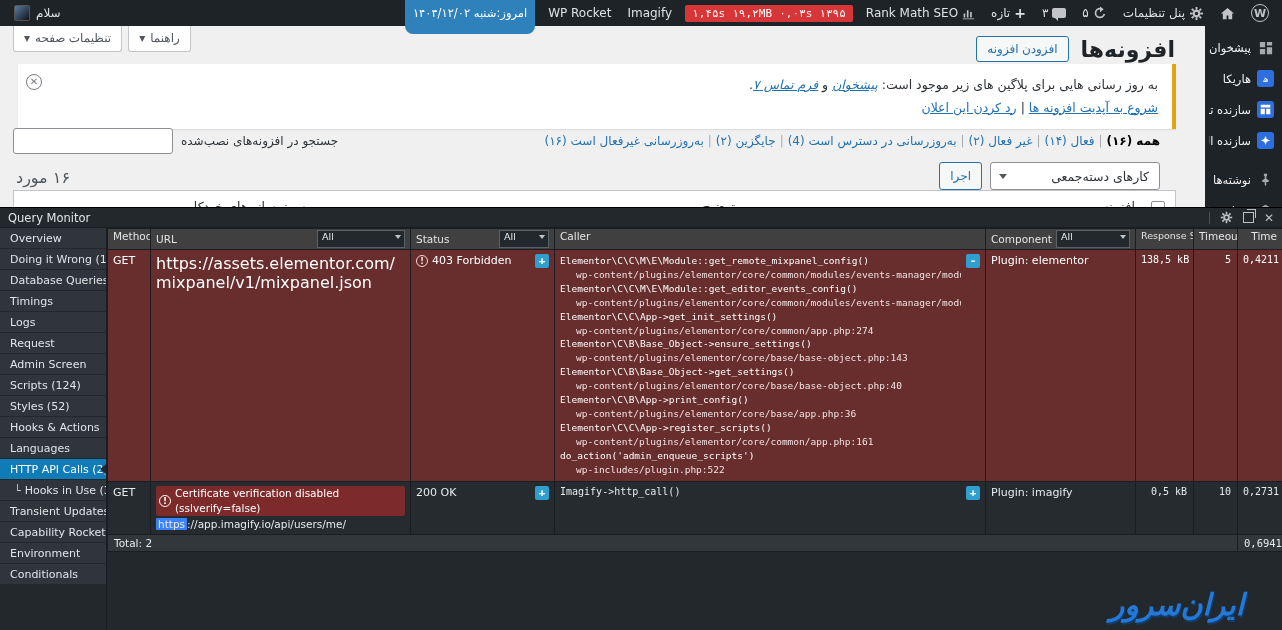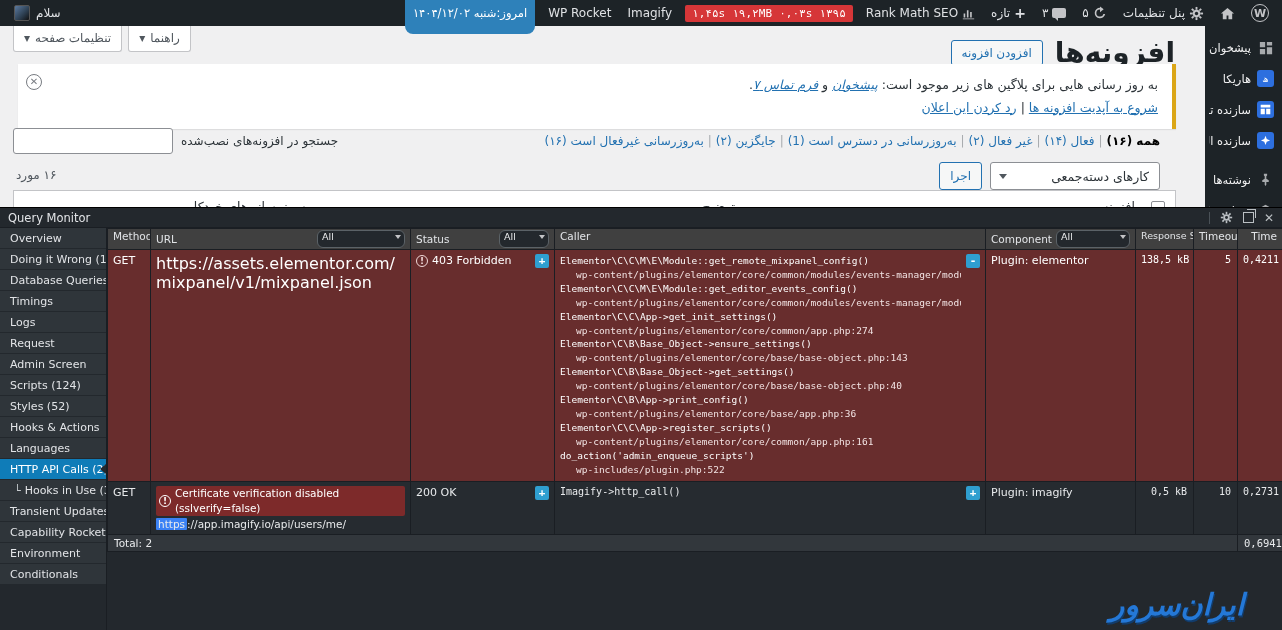--- a/index.html
+++ b/index.html
@@ -23,38 +23,38 @@
   .sb-item .sb-ico { width:17px; height:17px; flex:0 0 17px; display:flex; align-items:center; justify-content:center; color:#a7aaad; }
   .sb-ico.blue { background:#2d6fdf; border-radius:3px; color:#fff; font-size:9px; }
   .sb-sep { height:8px; }
   .sb-label { overflow:hidden; text-overflow:clip; }
 
   
   #content { position:absolute; top:26px; right:77px; left:0; bottom:0; background:#f0f0f1; direction:rtl; z-index:5; color:#2c3338; }
   .screen-btns { position:absolute; top:0; left:13px; display:flex; flex-direction:row-reverse; gap:6px; }
   .screen-btn { background:#fff; border:1px solid #c3c4c7; border-top:none; border-radius:0 0 3px 3px; padding:5px 10px 6px; font-size:12px; color:#50575e; cursor:pointer; display:flex; gap:5px; align-items:center; }
   .title-row { position:absolute; top:10px; right:30px; display:flex; align-items:center; gap:12px; }
-  .page-title { font-size:28px; font-weight:600; color:#1d2327; }
+  .page-title { font-size:22px; font-weight:600; color:#1d2327; }
   .btn-outline-blue { background:#f6f7f7; border:1px solid #2271b1; color:#2271b1; border-radius:3px; padding:5px 10px; font-size:12px; cursor:pointer; white-space:nowrap; }
   .notice { position:absolute; top:38px; right:29px; left:18px; background:#fff; border-right:4px solid #dba617; box-shadow:0 1px 1px rgba(0,0,0,.08); padding:10px 14px 10px 34px; font-size:12.5px; line-height:1.8; }
   .notice a { color:#2271b1; }
   .notice .lnk-italic { font-style:italic; text-decoration:underline; }
   .notice .lnk { text-decoration:underline; }
   .notice-dismiss { position:absolute; left:8px; top:10px; width:16px; height:16px; border:1.5px solid #787c82; border-radius:50%; color:#787c82; font-size:10px; line-height:13px; text-align:center; cursor:pointer; background:#fff; }
   .filters { position:absolute; top:108px; right:45px; font-size:12px; color:#646970; white-space:nowrap; }
   .filters a { color:#2271b1; text-decoration:none; }
   .filters .current { color:#000; font-weight:bold; }
   .filters .sep { color:#a7aaad; padding:0 4px; }
   .search-row { position:absolute; top:102px; left:13px; display:flex; align-items:center; gap:8px; direction:rtl; }
   .search-row label { font-size:12px; color:#2c3338; }
   .search-row input { width:160px; height:26px; border:1px solid #8c8f94; border-radius:3px; background:#fff; direction:rtl; padding:0 6px; }
   .bulk-row { position:absolute; top:136px; right:45px; display:flex; align-items:center; gap:8px; direction:rtl; }
   .fake-select { position:relative; width:170px; height:28px; background:#fff; border:1px solid #8c8f94; border-radius:3px; font-size:12.5px; color:#2c3338; display:flex; align-items:center; padding:0 10px; cursor:pointer; }
   .fake-select .chev { position:absolute; left:8px; top:11px; width:0; height:0; border-left:4px solid transparent; border-right:4px solid transparent; border-top:5px solid #50575e; }
-  .items-count { position:absolute; top:142px; left:16px; font-size:12px; color:#50575e; }
+  .items-count { position:absolute; top:142px; left:16px; font-size:16px; color:#50575e; }
   .ptable { position:absolute; top:164px; right:29px; left:13px; height:60px; background:#fff; border:1px solid #c3c4c7; }
   .ptable-head { display:flex; align-items:flex-start; direction:rtl; padding:8px 10px; gap:0; font-size:12.5px; color:#2c3338; }
   .ptable-cb { width:14px; height:14px; border:1px solid #8c8f94; border-radius:2px; background:#fff; margin-left:16px; margin-top:2px; }
   .pth { cursor:pointer; }
   .pth.c1 { width:400px; }
   .pth.c2 { width:425px; }
   .pth.c3 { flex:1; }
 
   
   #qm { position:absolute; left:0; right:0; top:207px; height:487px; background:#23282d; z-index:30; direction:ltr; color:#e2e4e7; border-top:1px solid #000; font-size:11px; }
@@ -69,21 +69,21 @@
   .qm-tab.active { background:#0f7cb8; color:#fff; }
   .qm-tab.active::after { content:""; position:absolute; right:0; top:5px; width:0; height:0; border-top:5px solid transparent; border-bottom:5px solid transparent; border-right:6px solid #23282d; }
   .qm-tab.sub { padding-left:14px; }
   .qm-tab .submark { margin-right:4px; color:#c7ccd0; }
   .qm-content { flex:1; overflow:hidden; position:relative; }
   table.qm-tbl { border-collapse:collapse; table-layout:fixed; width:1175px; }
   .qm-tbl col.c-method{width:43px}.qm-tbl col.c-url{width:260px}.qm-tbl col.c-status{width:144px}.qm-tbl col.c-caller{width:431px}.qm-tbl col.c-comp{width:150px}.qm-tbl col.c-size{width:58px}.qm-tbl col.c-timeout{width:44px}.qm-tbl col.c-time{width:45px}
   .qm-tbl th, .qm-tbl td { border:1px solid #1a1e23; vertical-align:top; text-align:left; font-weight:normal; }
   .qm-tbl thead th { background:#404040; height:16px; padding:1px 5px; font-size:10.5px; color:#e2e4e7; white-space:nowrap; overflow:hidden; }
   .th-flex { display:flex; align-items:center; justify-content:space-between; gap:4px; }
-  .mini-select { position:relative; background:#23282d; border:1px solid #5b6267; border-radius:6px; height:13px; line-height:11px; font-size:9.5px; color:#e8eaec; padding:0 14px 16px 4px; cursor:pointer; flex:0 0 auto; }
+  .mini-select { position:relative; background:#23282d; border:1px solid #5b6267; border-radius:0; height:13px; line-height:11px; font-size:9.5px; color:#e8eaec; padding:0 14px 16px 4px; cursor:pointer; flex:0 0 auto; }
   .mini-select.w88{width:88px}.mini-select.w50{width:50px}.mini-select.w74{width:74px}
   .mini-select .chev { position:absolute; right:3px; top:4px; width:0; height:0; border-left:3px solid transparent; border-right:3px solid transparent; border-top:4px solid #c3c4c7; }
   tr.row-error td { background:#682d2d; color:#fff; }
   tr.row-plain td { background:#262b30; color:#e8eaec; }
   .qm-tbl td { padding:4px 5px; font-size:11px; }
   td.num { text-align:right; font-family:"DejaVu Sans Mono", monospace; font-size:10px; padding-right:6px; white-space:nowrap; }
   .cell-flex { display:flex; align-items:flex-start; gap:5px; }
   .cell-flex .grow { flex:1; }
   .toggle-btn { flex:0 0 auto; width:14px; height:14px; background:#2f9fd0; color:#fff; border-radius:2px; font-size:11px; line-height:13px; text-align:center; font-weight:bold; cursor:pointer; font-family:"DejaVu Sans Mono", monospace; }
   .warn-ico { display:inline-block; width:12px; height:12px; border:1.2px solid #f0d8d8; border-radius:50%; font-size:9px; line-height:11px; text-align:center; font-weight:bold; color:#f0d8d8; margin-right:4px; flex:0 0 12px; }
@@ -255,21 +255,21 @@
     <div>
       <a class="lnk" href="#">شروع به آپدیت افزونه ها</a>
       <span>|</span>
       <a class="lnk" href="#">رد کردن این اعلان</a>
     </div>
     <div class="notice-dismiss">
       <span>✕</span>
     </div>
   </div>
 
-  <div class="filters"><a href="#" class="current">همه (۱۶)</a><span class="sep">|</span><a href="#">فعال (۱۴)</a><span class="sep">|</span><a href="#">غیر فعال (۲)</a><span class="sep">|</span><a href="#">به‌روزرسانی در دسترس است (1)</a><span class="sep">|</span><a href="#">جایگزین (۲)</a><span class="sep">|</span><a href="#">به‌روزرسانی غیرفعال است (۱۶)</a></div>
+  <div class="filters"><a href="#" class="current">همه (۱۶)</a><span class="sep">|</span><a href="#">فعال (۱۴)</a><span class="sep">|</span><a href="#">غیر فعال (۲)</a><span class="sep">|</span><a href="#">به‌روزرسانی در دسترس است (4)</a><span class="sep">|</span><a href="#">جایگزین (۲)</a><span class="sep">|</span><a href="#">به‌روزرسانی غیرفعال است (۱۶)</a></div>
 
   <div class="search-row">
     <label>جستجو در افزونه‌های نصب‌شده</label>
     <input type="text" value="" style="">
   </div>
 
   <div class="bulk-row">
     <div class="fake-select">
       <span>کارهای دسته‌جمعی</span>
       <span class="chev"></span>

